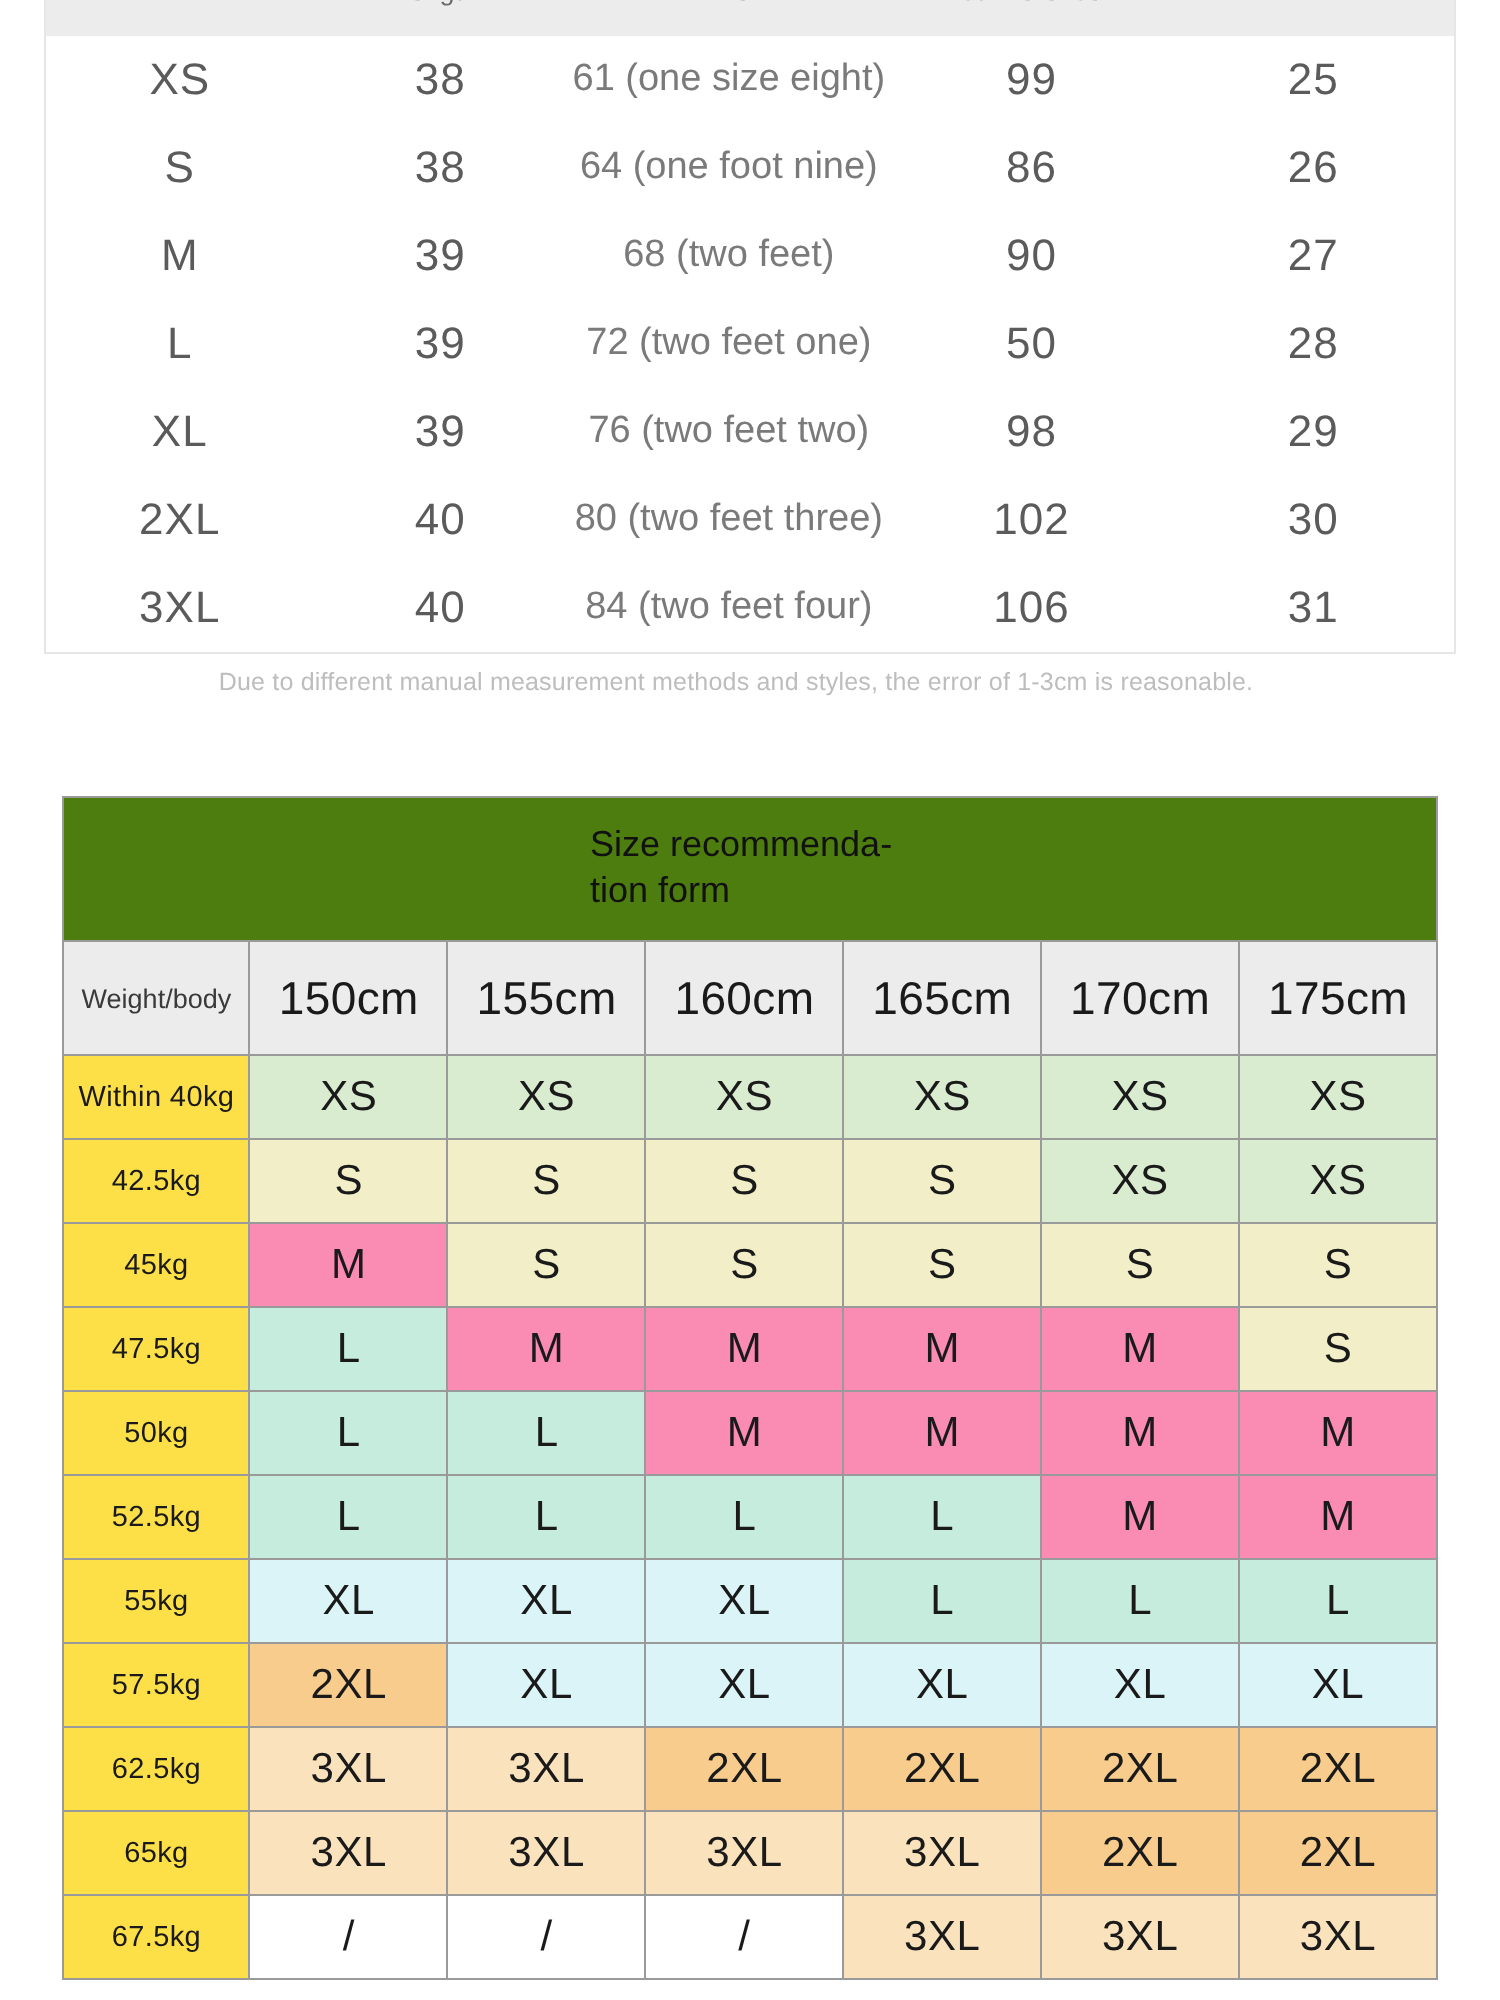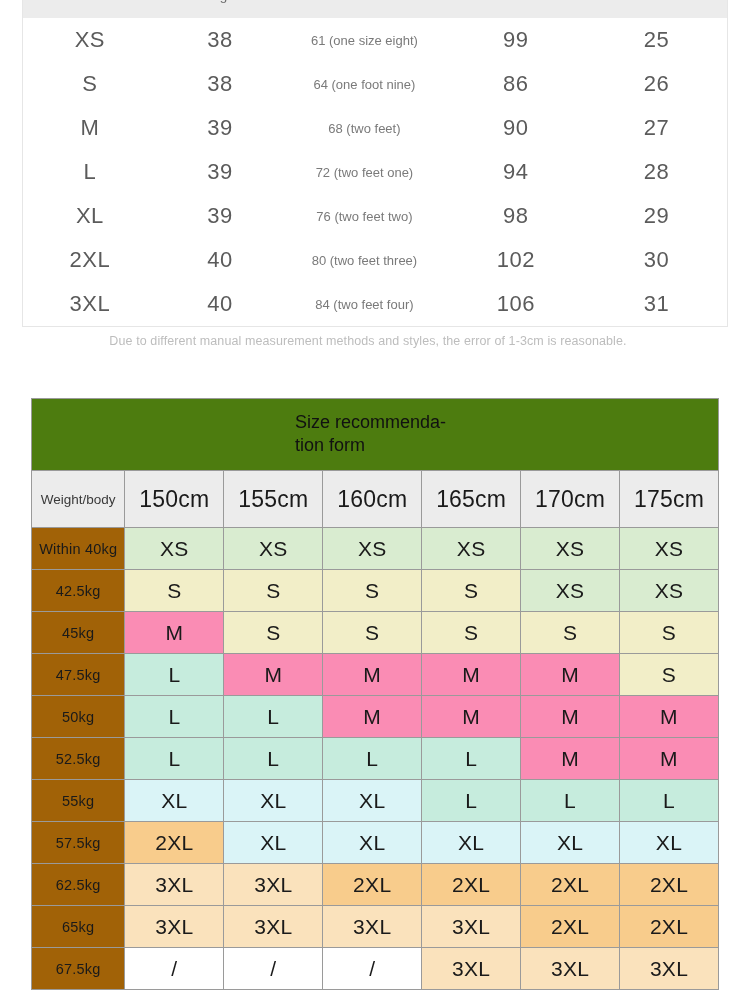--- a/index.html
+++ b/index.html
@@ -57,21 +57,21 @@
   }
   table.spec td {
     text-align: center;
     padding: 9px 2px;
     font-size: 22px;
     font-weight: 300;
     color: #5b5b5b;
     letter-spacing: .5px;
   }
   table.spec td.small {
-    font-size: 13px;
+    font-size: 19px;
     color: #7a7a7a;
     letter-spacing: 0;
     font-weight: 400;
   }
   .spec col.c1 { width: 19%; }
   .spec col.c2 { width: 18%; }
   .spec col.c3 { width: 23%; }
   .spec col.c4 { width: 20%; }
   .spec col.c5 { width: 20%; }
 
@@ -125,21 +125,21 @@
     height: 57px;
     font-size: 23px;
     letter-spacing: .2px;
   }
   .rec thead.hdr th.rowhead {
     font-size: 13.5px;
     color: #3a3a3a;
     letter-spacing: 0;
   }
   .rec td.rowhead {
-    background: #a16207;
+    background: #fde047;
     font-size: 14.5px;
     color: #1a1a1a;
     height: 42px;
     letter-spacing: .2px;
   }
   .rec td.cell {
     height: 42px;
     font-size: 21px;
     color: #1a1a1a;
     letter-spacing: .3px;
@@ -197,21 +197,21 @@
           <td>M</td>
           <td>39</td>
           <td class="small">68 (two feet)</td>
           <td>90</td>
           <td>27</td>
         </tr>
         <tr>
           <td>L</td>
           <td>39</td>
           <td class="small">72 (two feet one)</td>
-          <td>94</td>
+          <td>50</td>
           <td>28</td>
         </tr>
         <tr>
           <td>XL</td>
           <td>39</td>
           <td class="small">76 (two feet two)</td>
           <td>98</td>
           <td>29</td>
         </tr>
         <tr>

